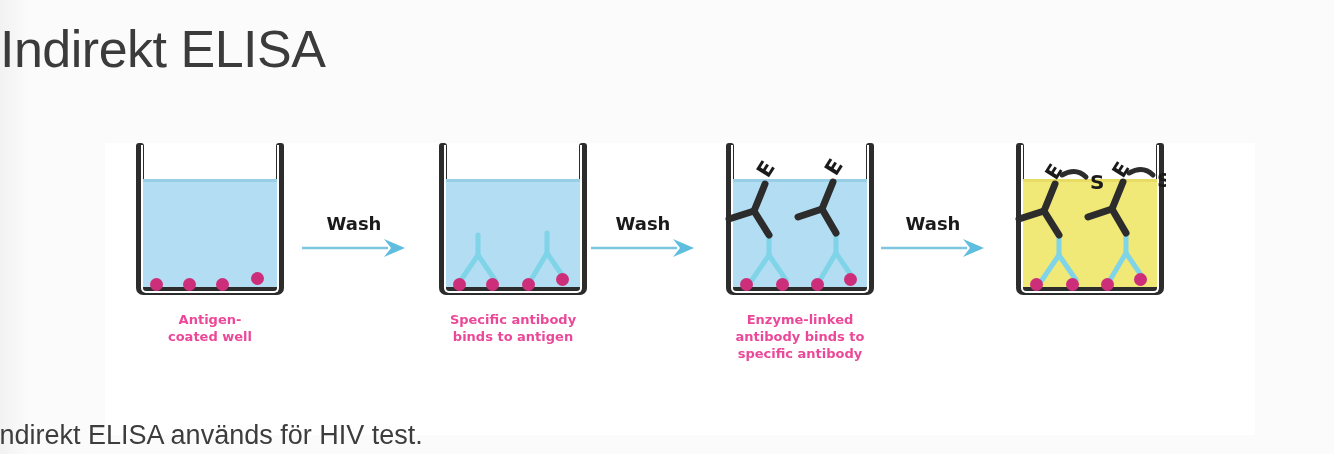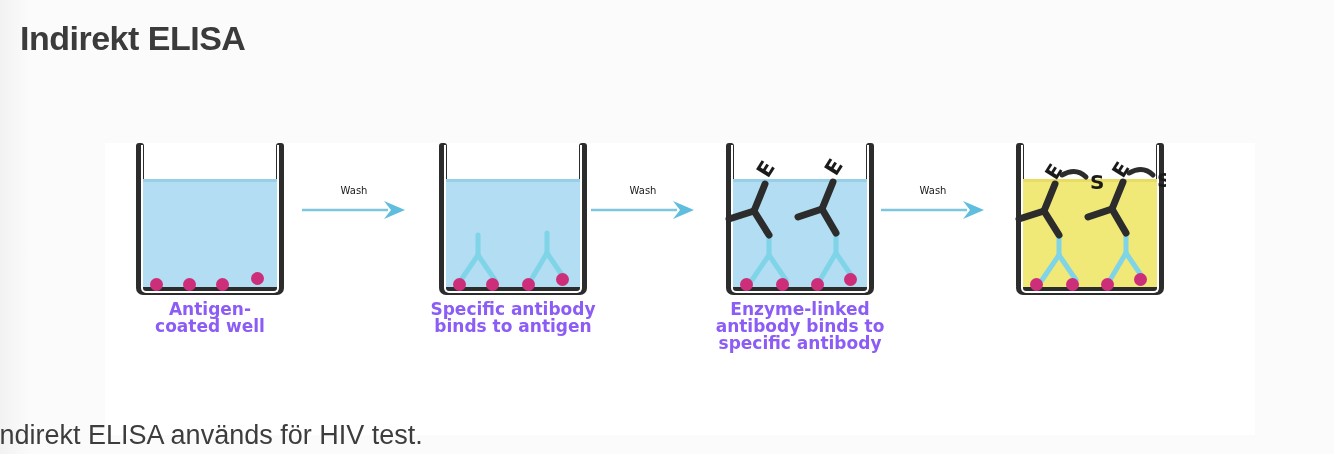--- a/index.html
+++ b/index.html
@@ -12,24 +12,24 @@
     height: 454px;
     position: relative;
     overflow: hidden;
     font-family: "Liberation Sans", sans-serif;
     background: linear-gradient(to right, #f2f2f2 0px, #fbfbfb 30px, #fbfbfb 100%);
   }
 
   
   #slide-title {
     position: absolute;
-    left: 20px;
+    left: 0;
     top: 19px;
-    font-size: 34px;
-    font-weight: bold;
+    font-size: 52px;
+    font-weight: normal;
     color: #3b3b3b;
     letter-spacing: -0.5px;
     white-space: nowrap;
   }
 
   
   #figure-panel {
     position: absolute;
     left: 105px;
     top: 143px;
@@ -134,45 +134,47 @@
     position: absolute;
     left: 0;
     top: 0;
     width: 152px;
     height: 152px;
     pointer-events: none;
   }
 
   
   .caption {
+    margin-top: 10px;
     font-family: "DejaVu Sans", sans-serif;
-    font-size: 17px;
+    font-size: 13px;
     font-weight: bold;
     line-height: 17px;
-    color: #8b5cf6;
+    color: #ec4899;
     white-space: pre-line;
   }
   .caption-wide { width: 250px; margin-left: -20px; }
 
   
   .wash {
     position: absolute;
     top: 42px;
     width: 112px;
     text-align: center;
   }
   .wash-1 { left: 193px; }
   .wash-2 { left: 482px; }
   .wash-3 { left: 772px; }
   .wash-label {
     font-family: "DejaVu Sans", sans-serif;
-    font-size: 10px;
-    font-weight: normal;
+    font-size: 18px;
+    font-weight: bold;
     color: #1a1a1a;
     margin-bottom: 3px;
+    margin-top: 28px;
   }
   .wash-arrow { display: block; margin: 0 auto; }
 
   
   #body-text {
     position: absolute;
     left: -8px;
     top: 420px;
     font-size: 27px;
     color: #3d3d3d;

